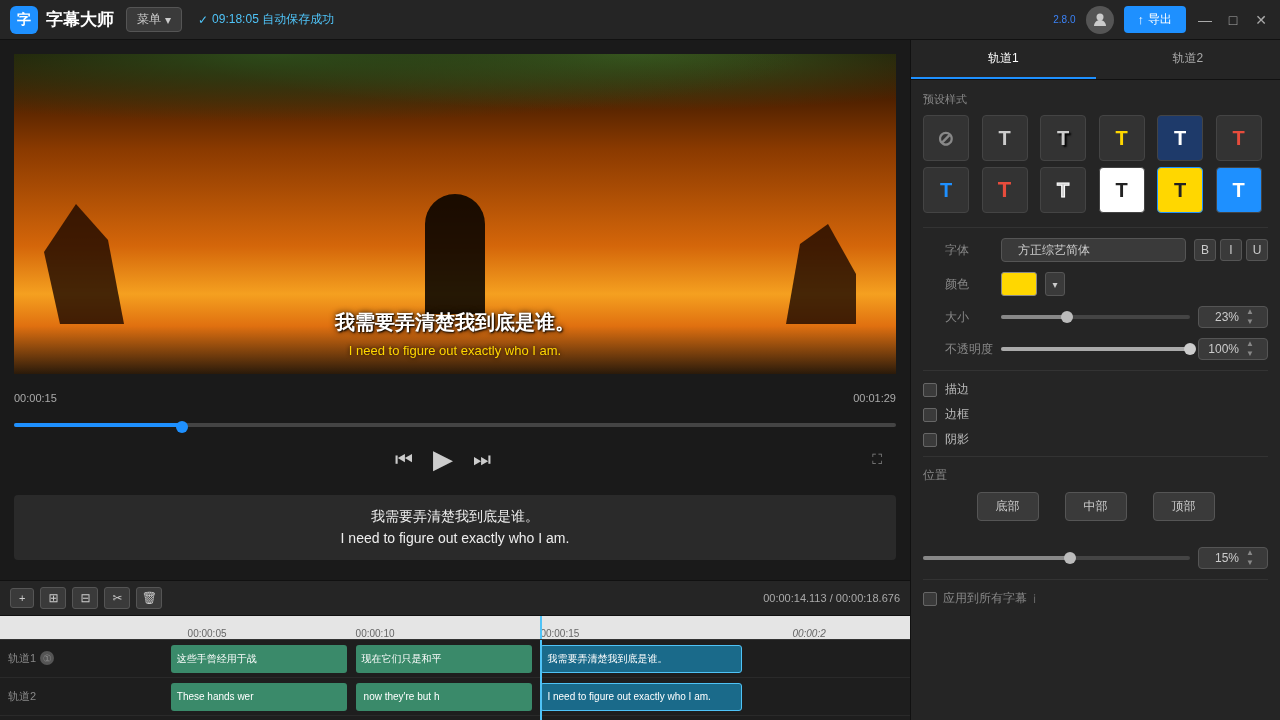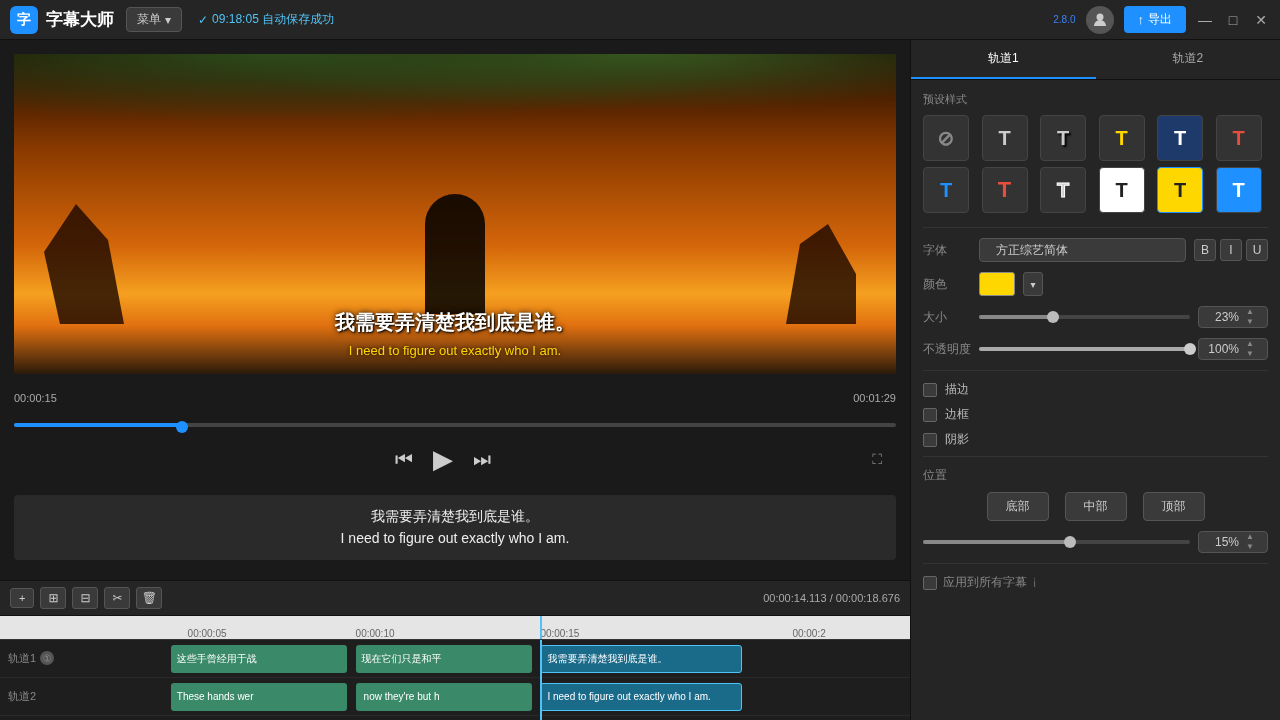--- a/index.html
+++ b/index.html
@@ -428,20 +428,21 @@
     .preset-no { color: #888; font-size: 20px; }
     .preset-t-plain { color: #ccc; }
     .preset-t-shadow { color: #ccc; text-shadow: 2px 2px 2px #000; }
     .preset-t-yellow { color: #ffd700; }
 
     .prop-row {
       display: flex;
       align-items: center;
       margin-bottom: 10px;
       gap: 8px;
+      margin-left: 22px;
     }
     .prop-label {
       width: 48px;
       color: #888;
       font-size: 12px;
       flex-shrink: 0;
     }
     .prop-input-wrap {
       flex: 1;
       position: relative;
@@ -565,22 +566,22 @@
 
     .position-section {}
     .position-label {
       color: #888;
       font-size: 12px;
       margin-bottom: 8px;
     }
     .position-btns {
       display: flex;
       justify-content: center;
-      gap: 16px;
-      margin-bottom: 10px;
+      gap: 26px;
+      margin-bottom: 26px;
       align-items: flex-end;
     }
     .pos-btn {
       background: #3a3a3a;
       border: 1px solid #555;
       border-radius: 4px;
       color: #ccc;
       padding: 5px 18px;
       cursor: pointer;
       font-size: 12px;
@@ -693,21 +694,21 @@
         <div class="tl-btn-icon">✂</div>
         <div class="tl-btn-icon">🗑</div>
         <span id="time-code">00:00:14.113  /  00:00:18.676</span>
       </div>
 
       <div id="timeline-ruler">
         <div style="position:absolute;left:70px;right:0;height:100%;display:flex;align-items:flex-end;">
           <div class="ruler-mark" style="left:14%;">00:00:05</div>
           <div class="ruler-mark" style="left:34%;">00:00:10</div>
           <div class="ruler-mark" style="left:56%;">00:00:15</div>
-          <div class="ruler-mark" style="left:86%;">00:00:2</div>
+          <div class="ruler-mark" style="left:86%;font-style:italic;">00:00:2</div>
         </div>
 
         <div style="position:absolute;left:calc(70px + 56% * (100% - 70px) / 100%);top:0;height:100%;width:2px;background:#4fc3f7;z-index:10;"></div>
       </div>
 
       <div id="tracks-container" style="position:relative;">
 
         <div id="timeline-playhead-line" style="left:calc(70px + 56% * (100% - 70px) / 100%);height:80px;"></div>
 
         <div class="track-row">

